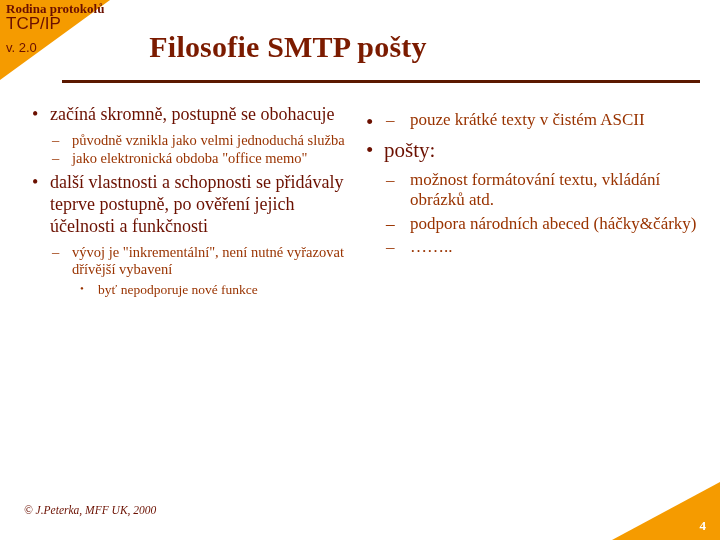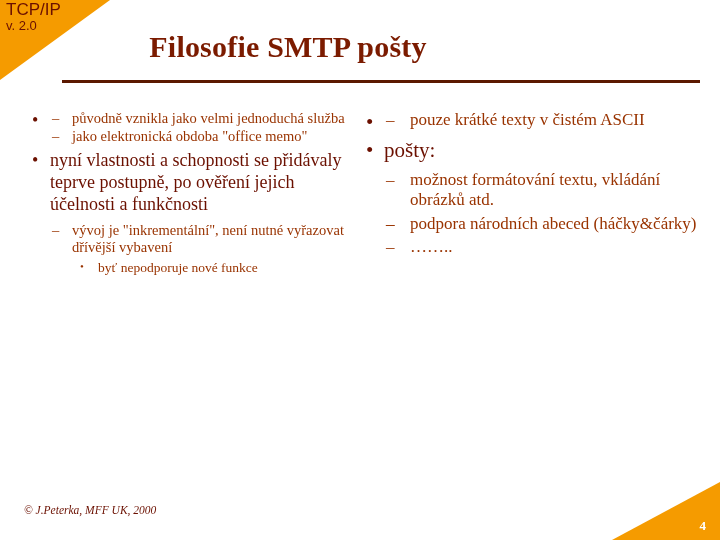--- a/index.html
+++ b/index.html
@@ -51,21 +51,21 @@
     font-family: "Liberation Serif", serif;
   }
   .header-logo .line2 {
     font-size: 17px;
     font-family: "Liberation Sans", sans-serif;
     margin-top: -1px;
   }
   .header-logo .line3 {
     font-size: 13px;
     font-family: "Liberation Sans", sans-serif;
-    margin-top: 0px;
+    margin-top: 8px;
   }
 
   .slide-title {
     position: absolute;
     top: 30px;
     left: 0;
     width: 576px;
     text-align: center;
     font-size: 30px;
     font-weight: bold;
@@ -201,47 +201,49 @@
     z-index: 6;
   }
 </style>
 </head>
 <body>
 
 <div class="corner-tl"></div>
 <div class="corner-br"></div>
 
 <div class="header-logo">
+  <div class="line1">Rodina protokolů</div>
   <div class="line2">TCP/IP</div>
   <div class="line3">v. 2.0</div>
 </div>
 
 <div class="slide-title">Filosofie SMTP pošty</div>
 <div class="title-rule"></div>
 
 <div class="columns">
 
   <div class="col col-left">
     <ul class="lvl1">
       <li>
         <span class="b1">•</span>
+        <span>začíná skromně, postupně se obohacuje</span>
         <ul class="lvl2">
           <li>
             <span class="b2">–</span>
             <span>původně vznikla jako velmi jednoduchá služba</span>
           </li>
           <li>
             <span class="b2">–</span>
             <span>jako elektronická obdoba "office memo"</span>
           </li>
         </ul>
       </li>
       <li>
         <span class="b1">•</span>
-        <span>nyní vlastnosti a schopnosti se přidávaly teprve postupně, po ověření jejich účelnosti a funkčnosti</span>
+        <span>další vlastnosti a schopnosti se přidávaly teprve postupně, po ověření jejich účelnosti a funkčnosti</span>
         <ul class="lvl2">
           <li>
             <span class="b2">–</span>
             <span>vývoj je "inkrementální", není nutné vyřazovat dřívější vybavení</span>
             <ul class="lvl3">
               <li>
                 <span class="b3">•</span>
                 <span>byť nepodporuje nové funkce</span>
               </li>
             </ul>

